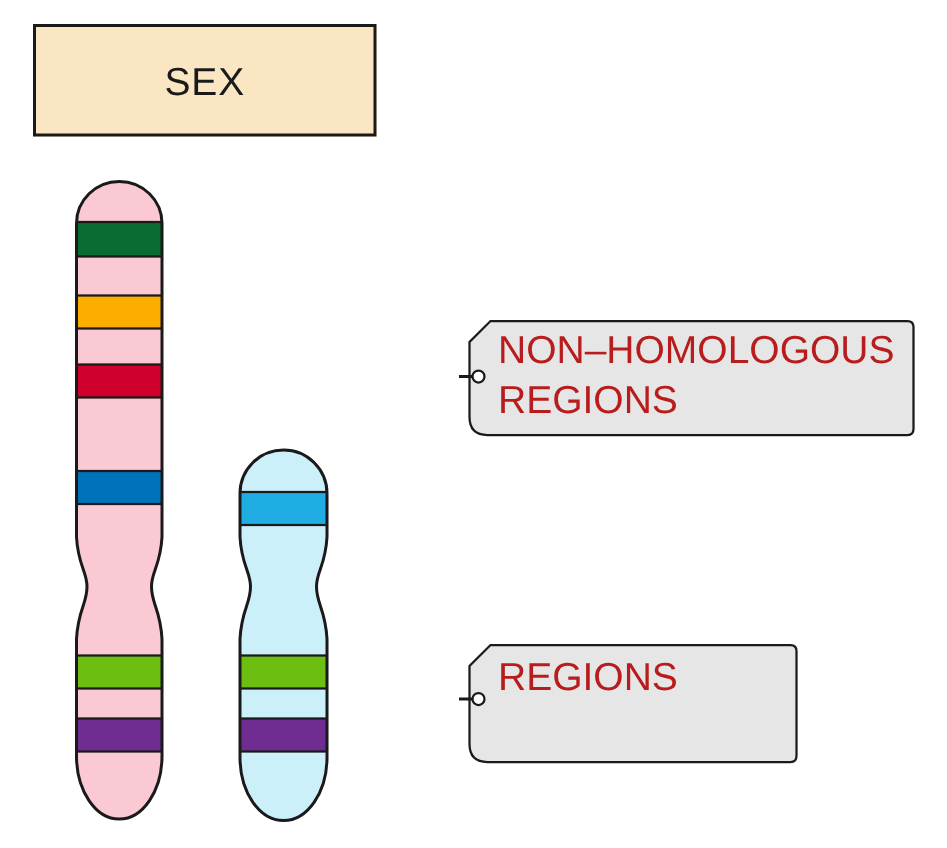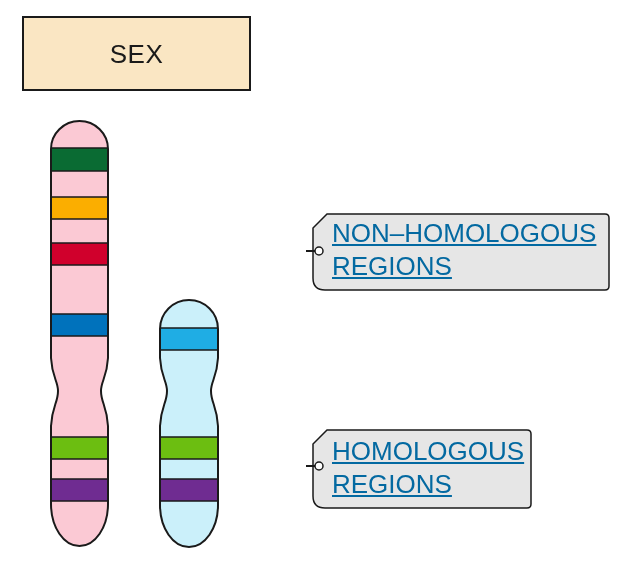--- a/index.html
+++ b/index.html
@@ -35,25 +35,24 @@
     color: #1A1A1A;
     letter-spacing: 0.5px;
   }
   .diagram-svg {
     position: absolute;
     left: 0;
     top: 0;
   }
   .tag-text {
     position: absolute;
-    color: #0369a1;
+    color: #b91c1c;
     font-size: 26px;
     line-height: 33px;
     white-space: nowrap;
-    text-decoration: underline;
   }
   .tag-text .line { display: block; }
   #tag-text-nonhom { left: 332px; top: 217px; }
   #tag-text-hom   { left: 332px; top: 435px; }
 </style>
 </head>
 <body>
 
 <div class="stage">
 
@@ -116,17 +115,16 @@
   <div class="title-box" style="background: rgb(250, 230, 195);">
     <span>SEX</span>
   </div>
 
   <div class="tag-text" id="tag-text-nonhom">
     <span class="line">NON–HOMOLOGOUS</span>
     <span class="line">REGIONS</span>
   </div>
 
   <div class="tag-text" id="tag-text-hom">
-    <span class="line">HOMOLOGOUS</span>
     <span class="line">REGIONS</span>
   </div>
 
 </div>
 
 </body></html>

